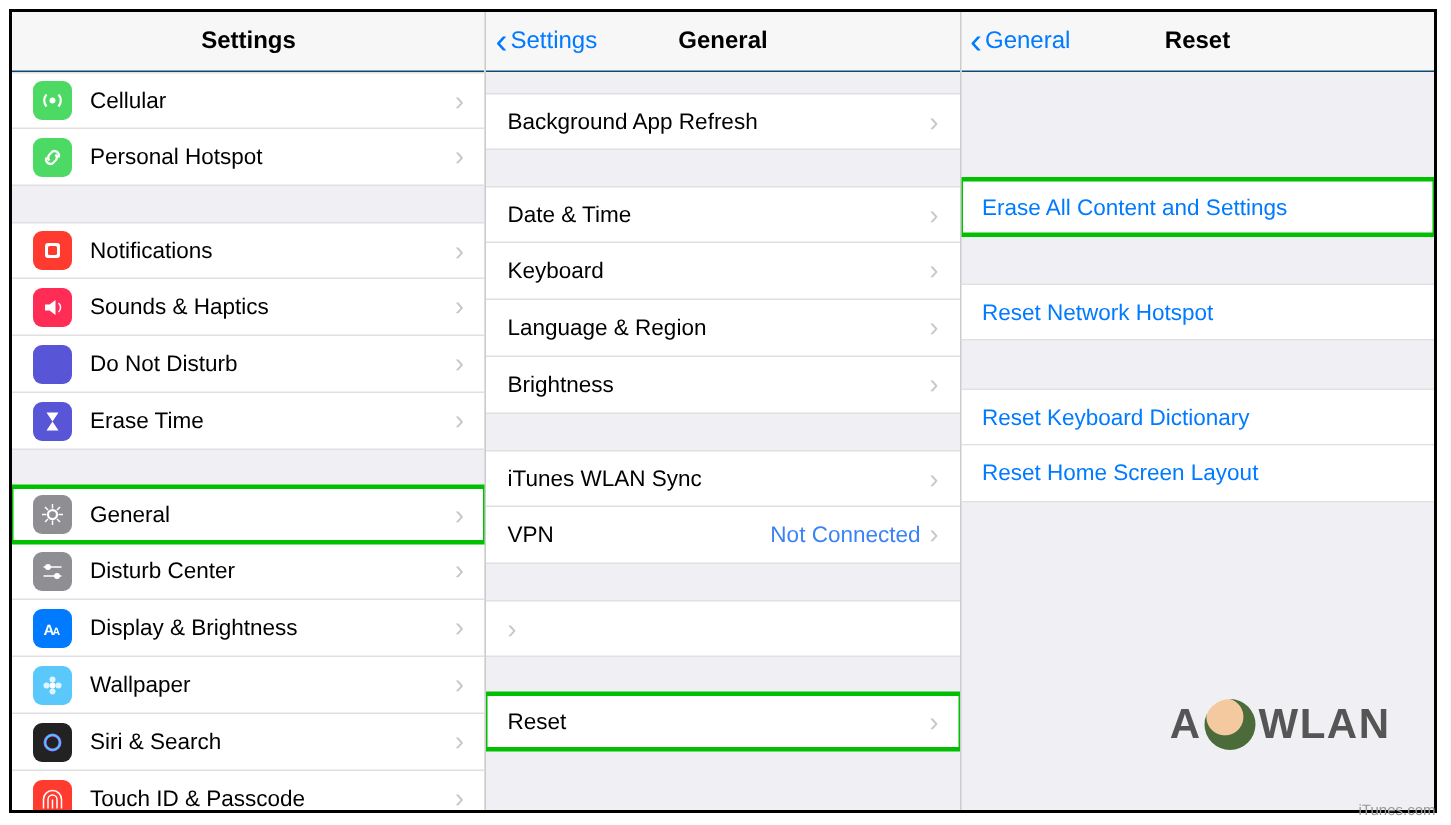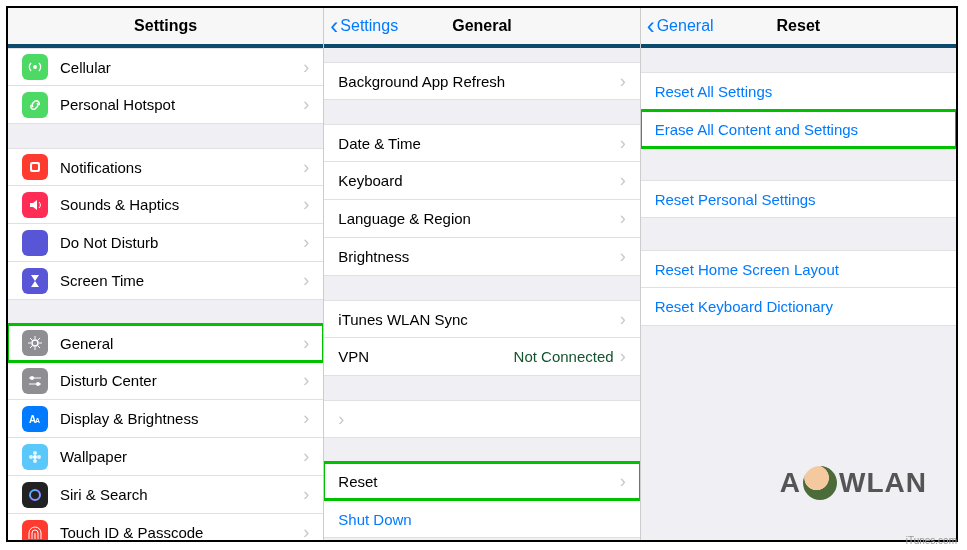--- a/index.html
+++ b/index.html
@@ -22,21 +22,21 @@
   .panel {
     flex: 1;
     background: #efeff4;
     position: relative;
     overflow: hidden;
   }
   .panel + .panel { border-left: 1px solid #ccc; }
   .navbar {
     height: 40px;
     background: #f7f7f8;
-    border-bottom: 4px solid #0c4a6e;
+    border-bottom: 1px solid #0c4a6e;
     display: flex;
     align-items: center;
     justify-content: center;
     position: relative;
   }
   .nav-title {
     font-weight: 600;
     font-size: 16px;
     color: #000;
   }
@@ -66,21 +66,21 @@
     cursor: pointer;
   }
   .row:first-child { border-top: 1px solid #e0e0e2; }
   .row .label {
     flex: 1;
     font-size: 15px;
     color: #000;
   }
   .row .label.blue { color: #007aff; }
   .row .value {
-    color: #14532d;
+    color: #3b82f6;
     font-size: 15px;
     margin-right: 6px;
   }
   .row .chevron {
     color: #c7c7cc;
     font-size: 18px;
   }
   .icon {
     width: 26px;
     height: 26px;
@@ -187,21 +187,21 @@
           </div>
           <div class="label">Do Not Disturb</div>
           <div class="chevron">›</div>
         </div>
         <div class="row" style="">
           <div class="icon" style="background:#5856d6">
             <svg viewBox="0 0 16 16">
               <path d="M4 2h8L8 8l4 6H4l4-6z" fill="#fff"></path>
             </svg>
           </div>
-          <div class="label">Screen Time</div>
+          <div class="label">Erase Time</div>
           <div class="chevron">›</div>
         </div>
       </div>
       <div class="spacer-md"></div>
       <div class="group">
         <div class="row" style="position:relative;">
           <div class="icon" style="background:#8e8e93">
             <svg viewBox="0 0 16 16">
               <circle cx="8" cy="8" r="3" fill="none" stroke="#fff" stroke-width="1.5"></circle>
               <path d="M8 1v3M8 12v3M1 8h3M12 8h3M3 3l2 2M11 11l2 2M13 3l-2 2M5 11l-2 2" stroke="#fff"></path>
@@ -319,59 +319,49 @@
         </div>
       </div>
       <div class="spacer-md"></div>
       <div class="group">
         <div class="row" style="position:relative;">
           <div class="label">Reset</div>
           <div class="chevron">›</div>
           <div class="highlight" style="left:-2px;right:-2px;top:-2px;bottom:-2px;"></div>
         </div>
       </div>
-      <div class="group">
-        <div class="row" style="">
-          <div class="label blue">Shut Down</div>
-        </div>
-      </div>
     </div>
   <div class="panel" id="p3">
       <div class="navbar">
         <div class="nav-back">
           <span class="chev">‹</span>
           <span>General</span>
         </div>
         <div class="nav-title">Reset</div>
       </div>
       <div class="spacer-md"></div>
       <div class="group">
-        <div class="row" style="">
-          <div class="label blue">Reset All Settings</div>
-        </div>
-      </div>
-      <div class="group">
-        <div class="row" style="position:relative;">
+        <div class="row" style="position:relative;margin-top:47px;">
           <div class="label blue">Erase All Content and Settings</div>
           <div class="highlight" style="left:-2px;right:-2px;top:-2px;bottom:-2px;"></div>
         </div>
       </div>
       <div class="spacer-lg"></div>
       <div class="group">
         <div class="row" style="">
-          <div class="label blue">Reset Personal Settings</div>
+          <div class="label blue">Reset Network Hotspot</div>
         </div>
       </div>
       <div class="spacer-lg"></div>
       <div class="group">
         <div class="row" style="">
+          <div class="label blue">Reset Keyboard Dictionary</div>
+        </div>
+        <div class="row" style="">
           <div class="label blue">Reset Home Screen Layout</div>
-        </div>
-        <div class="row" style="">
-          <div class="label blue">Reset Keyboard Dictionary</div>
         </div>
       </div>
     </div>
 </div>
 
 <div class="logo">
   <span>A</span>
     <span class="head"></span>
     <span>WLAN</span>
 </div>

